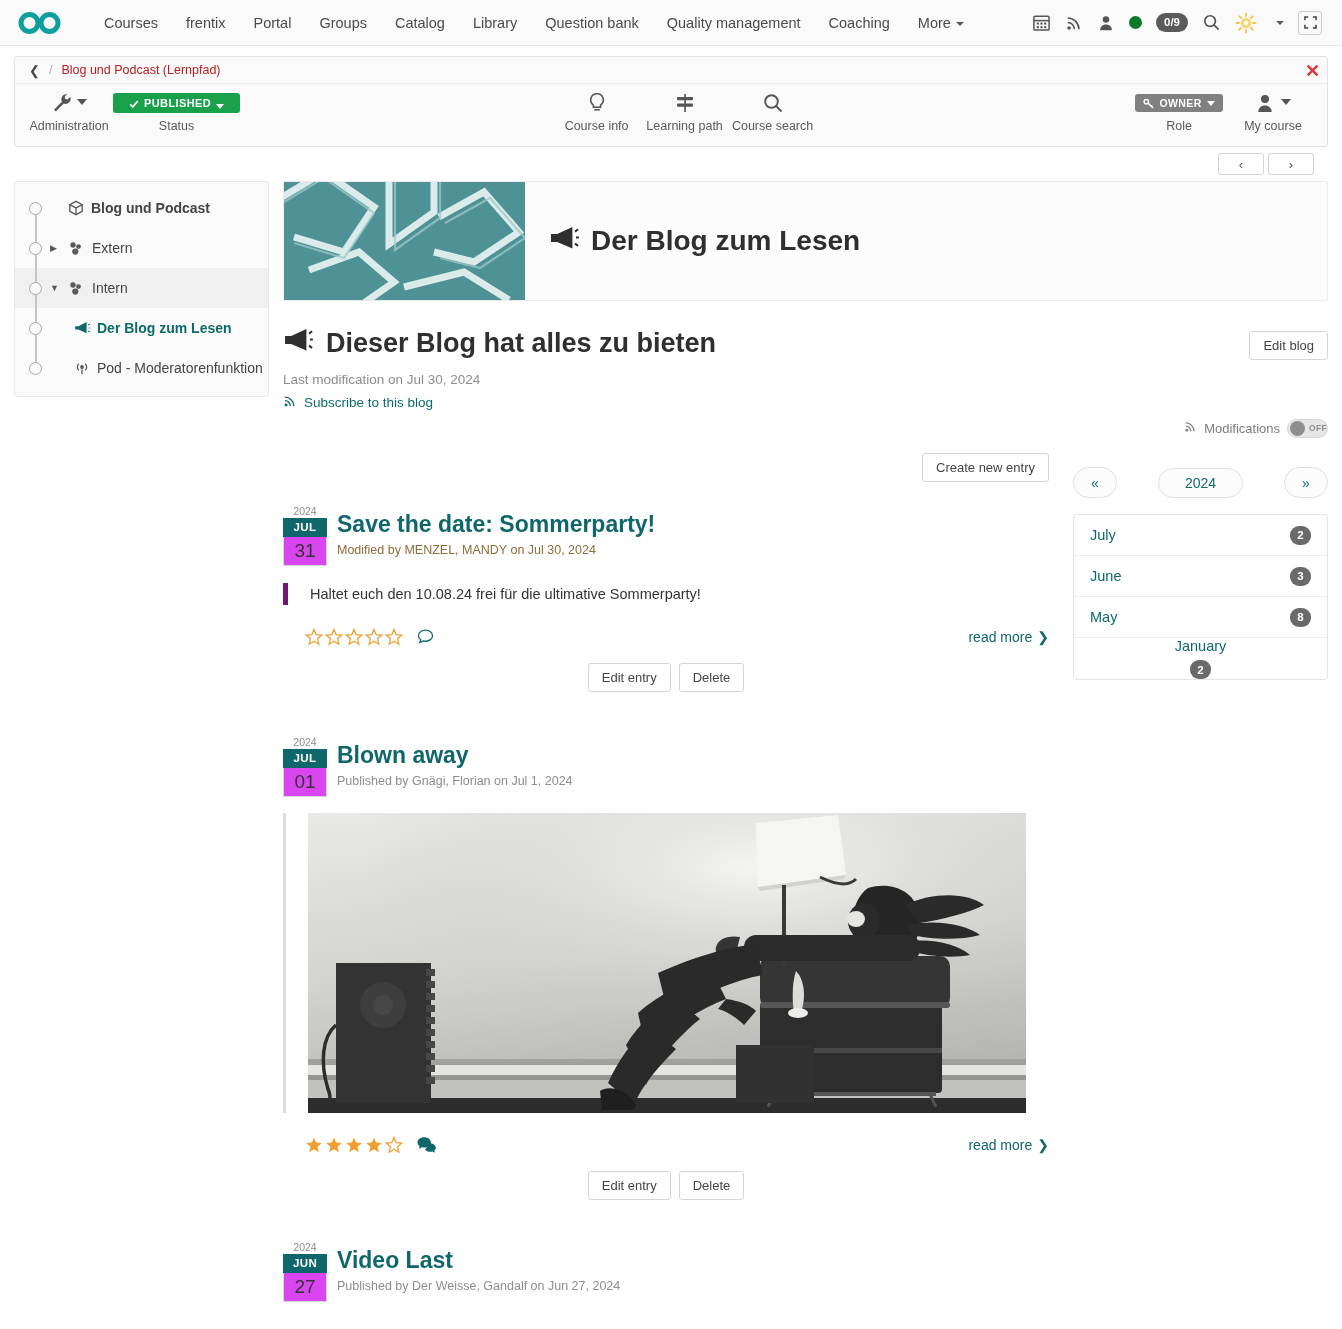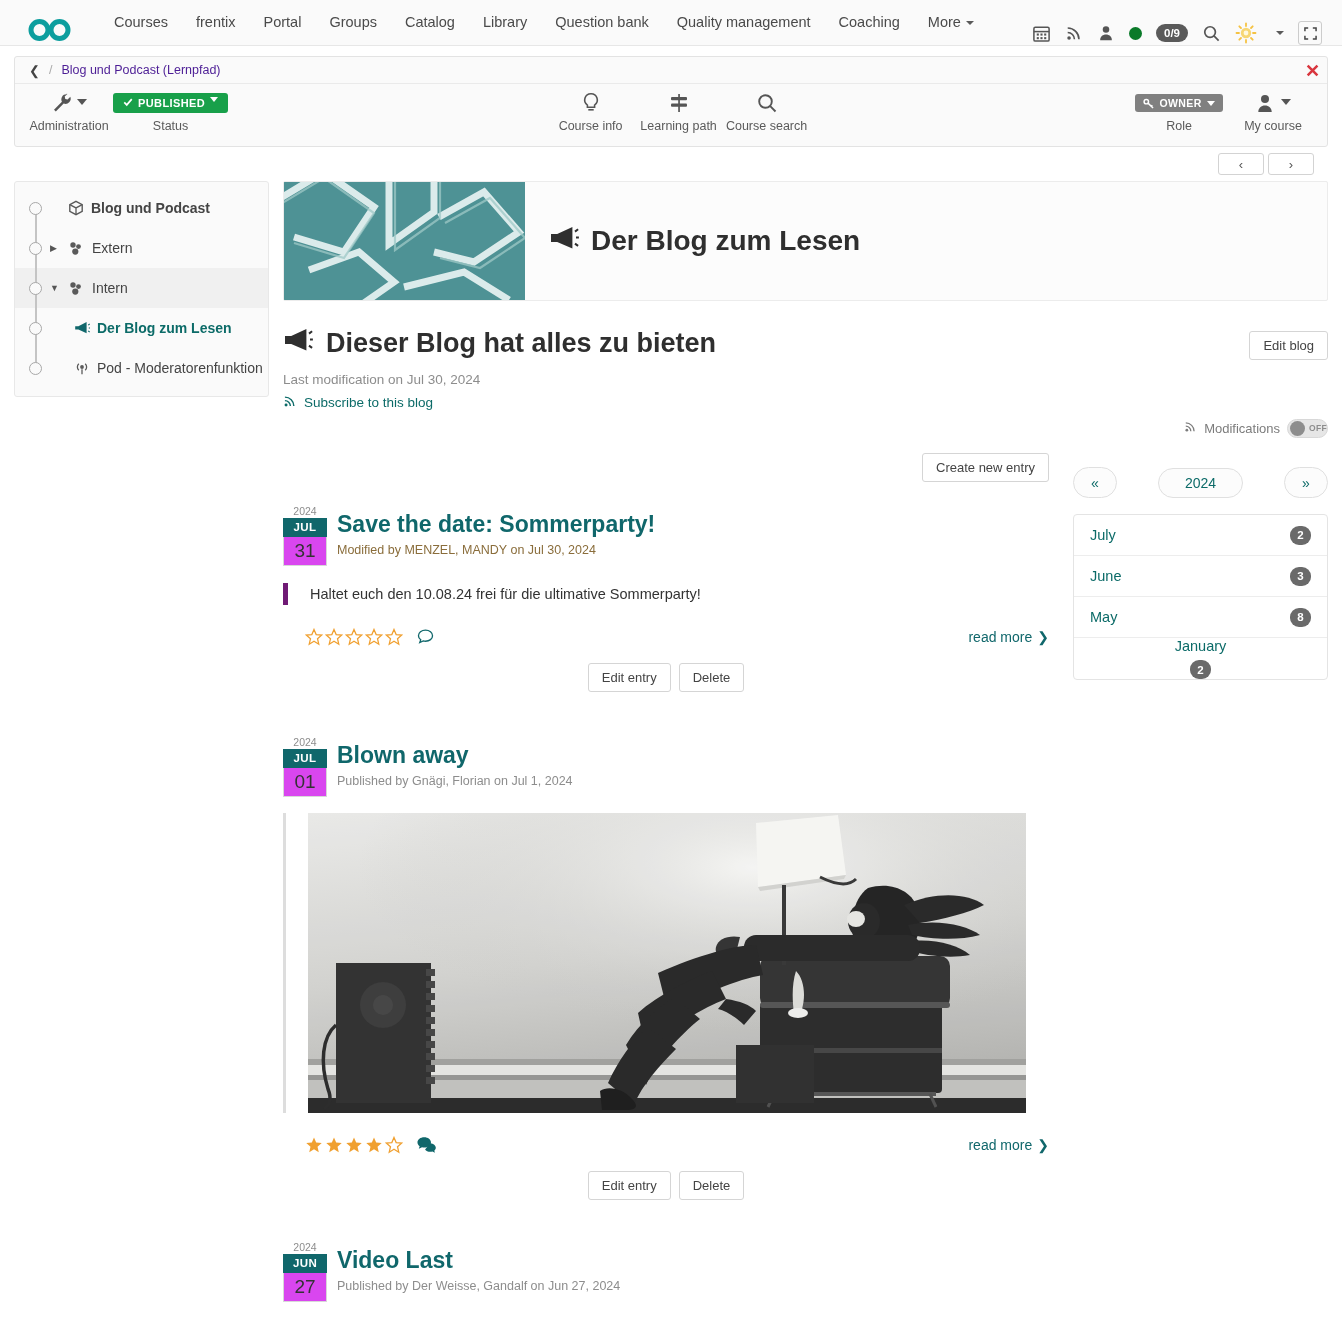--- a/index.html
+++ b/index.html
@@ -13,22 +13,22 @@
     color: #3b3b3b;
     overflow: hidden;
   }
 
   
   .topnav {
     height: 46px;
     background: #fafafa;
     border-bottom: 1px solid #e7e7e7;
     display: flex;
-    align-items: flex-end;
-    padding: 0 16px 0 28px;
+    align-items: center;
+    padding: 0 16px 0 18px;
   }
   .logo { width: 52px; height: 30px; display: flex; align-items: center; }
   .nav-links { display: flex; align-items: center; margin-left: 20px; }
   .nav-link {
     padding: 0 14px;
     font-size: 14.5px;
     color: #4a4a4a;
     line-height: 46px;
     white-space: nowrap;
     cursor: pointer;
@@ -78,21 +78,21 @@
   .breadcrumb-row {
     height: 27px;
     display: flex;
     align-items: center;
     padding: 0 14px;
     border-bottom: 1px solid #eaeaea;
     font-size: 12.5px;
   }
   .bc-back { color: #444; margin-right: 9px; font-size: 13px; cursor: pointer; }
   .bc-sep { color: #aaa; margin-right: 9px; }
-  .bc-item { color: #4c1d95; cursor: pointer; }
+  .bc-item { color: #b91c1c; cursor: pointer; }
   .close-x {
     position: absolute;
     right: 22px; top: 16px;
     color: #d9363e;
     font-size: 18px;
     font-weight: bold;
     cursor: pointer;
     line-height: 1;
   }
   .tools-row {
@@ -111,23 +111,23 @@
     gap: 3px;
   }
   .tool-label { font-size: 12.5px; color: #5a5a5a; white-space: nowrap; }
   .tool-icon { height: 26px; display: flex; align-items: center; color: #555; }
   .status-pill {
     background: #18a04a;
     color: #fff;
     font-size: 11px;
     font-weight: bold;
     letter-spacing: .4px;
-    padding: 4px 10px;
+    padding: 4px 16px;
     border-radius: 3px;
-    display: flex; align-items: flex-start; gap: 5px;
+    display: flex; align-items: flex-end; gap: 5px;
   }
   .role-pill {
     background: #808080;
     color: #fff;
     font-size: 10.5px;
     font-weight: bold;
     letter-spacing: .4px;
     padding: 3px 8px;
     border-radius: 3px;
     display: flex; align-items: center; gap: 5px;

